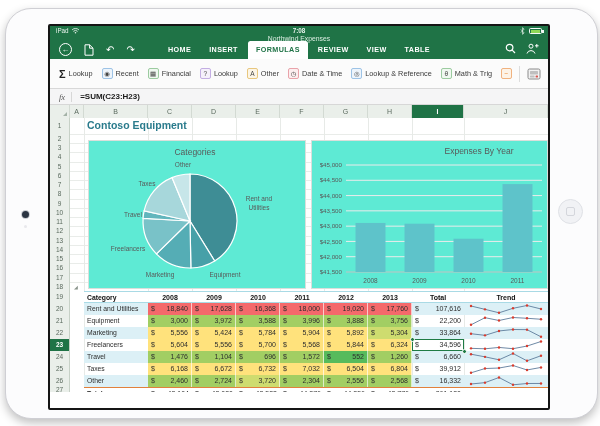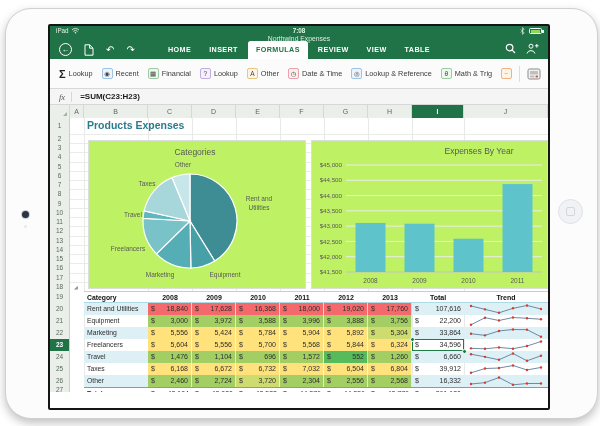--- a/index.html
+++ b/index.html
@@ -54,21 +54,21 @@
   .rownums{position:absolute;left:0;top:92px;width:20px;height:274px;background:#EAEFEA;border-right:1px solid #C7D1C7;}
   .rowcell{text-align:center;font-size:6.5px;color:#5A6A5E;overflow:hidden;}
   .rowcell.sel{background:#1F7346;color:#fff;font-weight:bold;}
   .gridarea{position:absolute;left:20px;top:92px;width:478px;height:274px;background:#fff;}
   .vline{position:absolute;top:0;height:274px;width:1px;background:#E7EAE7;}
   .hlines{position:absolute;left:0;right:0;top:16px;height:157px;border-top:1px solid #E9ECE9;
     background:repeating-linear-gradient(to bottom,transparent 0,transparent 8.235px,#E9ECE9 8.235px,#E9ECE9 9.235px);}
   .titlecell{position:absolute;left:17px;top:1px;font-size:10.5px;font-weight:bold;color:#2A7B8C;white-space:nowrap;z-index:2;}
   .anchor-ic{position:absolute;left:4px;top:166px;font-size:5px;color:#8A948C;z-index:2;}
 
-  .chartbox{position:absolute;background:#bef264;border:1px solid #DBDFDB;z-index:3;}
+  .chartbox{position:absolute;background:#5eead4;border:1px solid #DBDFDB;z-index:3;}
   #pie-box{left:38px;top:114px;width:218px;height:149px;}
   #bar-box{left:261px;top:114px;width:237px;height:149px;}
 
   
   .tablewrap{position:absolute;left:34px;top:265px;width:464px;height:101px;overflow:hidden;z-index:4;}
   .trow{position:absolute;left:0;width:464px;height:12px;}
   .tc{position:absolute;top:0;height:12px;font-size:7px;line-height:11.5px;color:#2E2E2E;white-space:nowrap;overflow:hidden;}
   .tc.cat{left:0;width:64px;padding-left:3px;font-size:6.8px;}
   .tc.tot{left:328px;width:52px;}
   .tc.trend{left:380px;width:84px;}
@@ -246,21 +246,21 @@
             <div class="rowcell" style="height: 12px; line-height: 12px;">21</div>
             <div class="rowcell" style="height: 12px; line-height: 12px;">22</div>
             <div class="rowcell sel" style="height: 12px; line-height: 12px;">23</div>
             <div class="rowcell" style="height: 12px; line-height: 12px;">24</div>
             <div class="rowcell" style="height: 12px; line-height: 12px;">25</div>
             <div class="rowcell" style="height: 12px; line-height: 12px;">26</div>
             <div class="rowcell" style="height: 5px; line-height: 5px;">27</div>
           </div>
     <div class="gridarea" id="gridarea">
       <div class="hlines"></div>
-      <div class="titlecell">Products Expenses</div>
+      <div class="titlecell">Contoso Equipment</div>
       <div class="anchor-ic">◢</div>
     <div class="vline" style="left: 14px;"></div>
             <div class="vline" style="left: 78px;"></div>
             <div class="vline" style="left: 122px;"></div>
             <div class="vline" style="left: 166px;"></div>
             <div class="vline" style="left: 210px;"></div>
             <div class="vline" style="left: 254px;"></div>
             <div class="vline" style="left: 298px;"></div>
             <div class="vline" style="left: 342px;"></div>
             <div class="vline" style="left: 394px;"></div>

